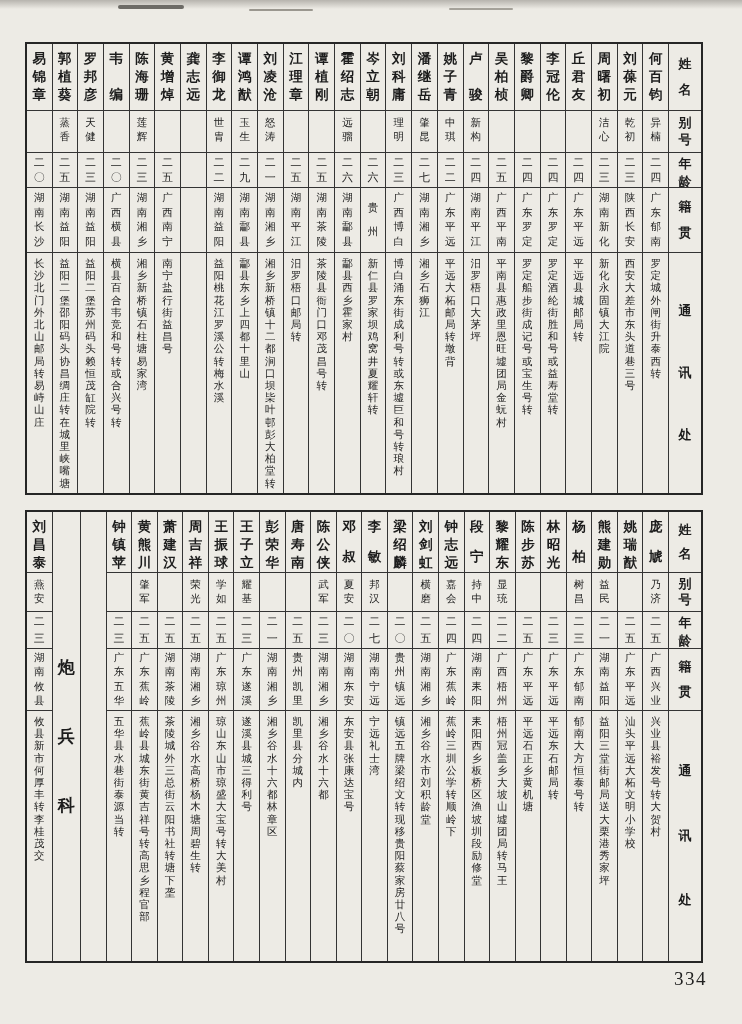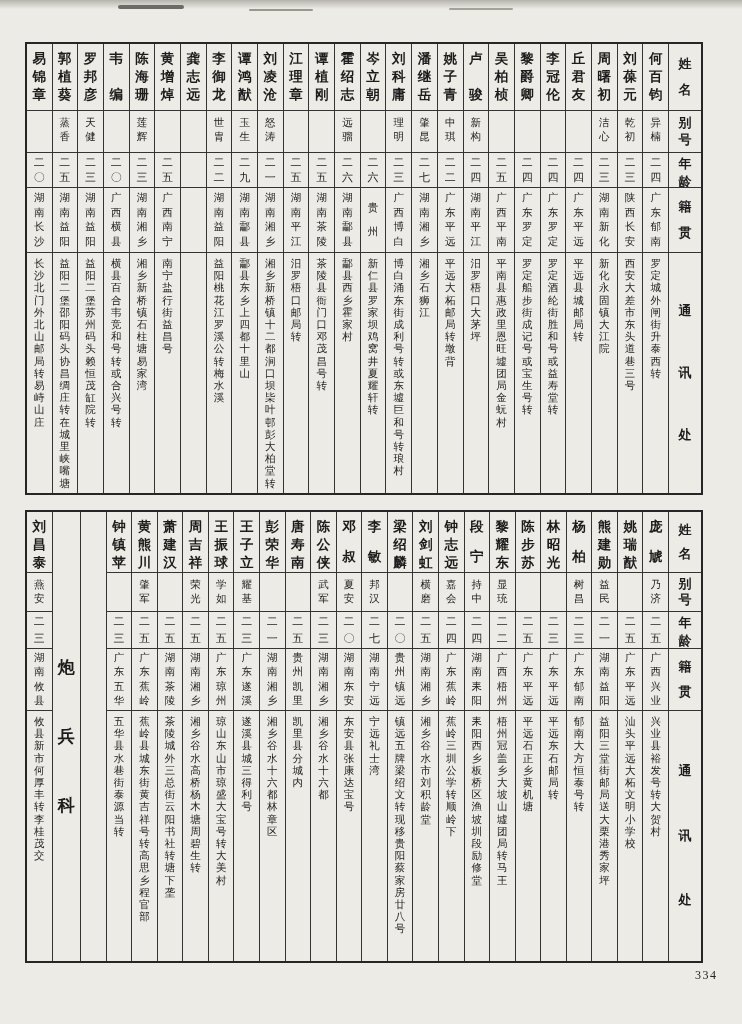--- a/index.html
+++ b/index.html
@@ -33,21 +33,21 @@
   .r-name{justify-content:space-between;padding:6px 0;font-weight:bold;font-size:13.5px;}
   .r-alias{justify-content:flex-start;padding-top:5px;font-size:10.5px;}
   .r-alias span{line-height:14px;}
   .r-age{justify-content:space-evenly;font-size:11px;padding:1px 0;}
   .r-origin{justify-content:space-evenly;font-size:10.5px;padding:2px 0;}
   .r-addr{justify-content:flex-start;padding-top:5px;font-size:10.5px;}
   .r-addr span{line-height:12.2px;}
   .label-col .cell{font-weight:bold;font-size:13px;justify-content:space-evenly;padding:2px 0;}
   .divider-cell{flex:1;display:flex;flex-direction:column;align-items:center;justify-content:center;
         gap:46px;font-size:17px;font-weight:bold;}
-  .pageno{position:absolute;top:968px;left:695px;font-size:12px;letter-spacing:1.5px;color:#222;}
+  .pageno{position:absolute;top:968px;left:674px;font-size:19px;letter-spacing:1.5px;color:#222;}
 </style>
 </head>
 <body>
 
 <div class="page">
   <div class="smudge"></div>
   <section class="table t-upper" id="table-upper">
       <div class="col label-col">
         <div class="cell r-name">
           <span>姓</span>

